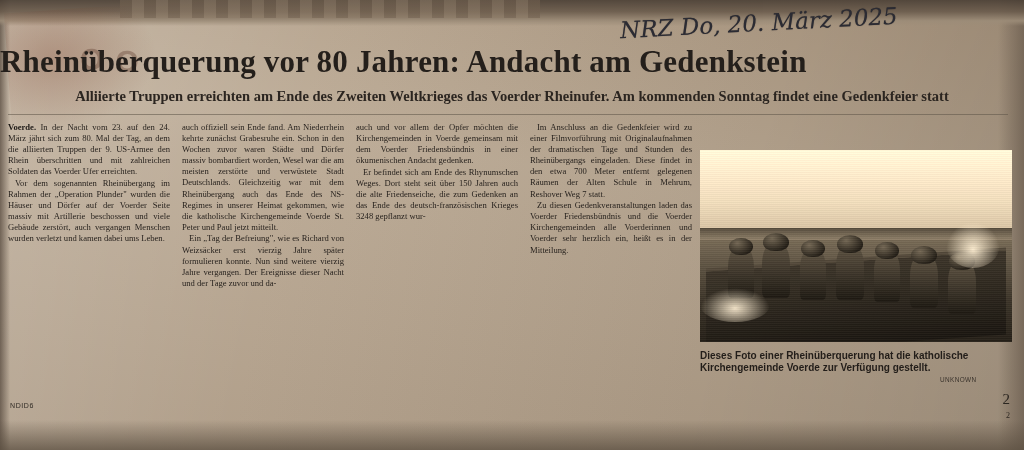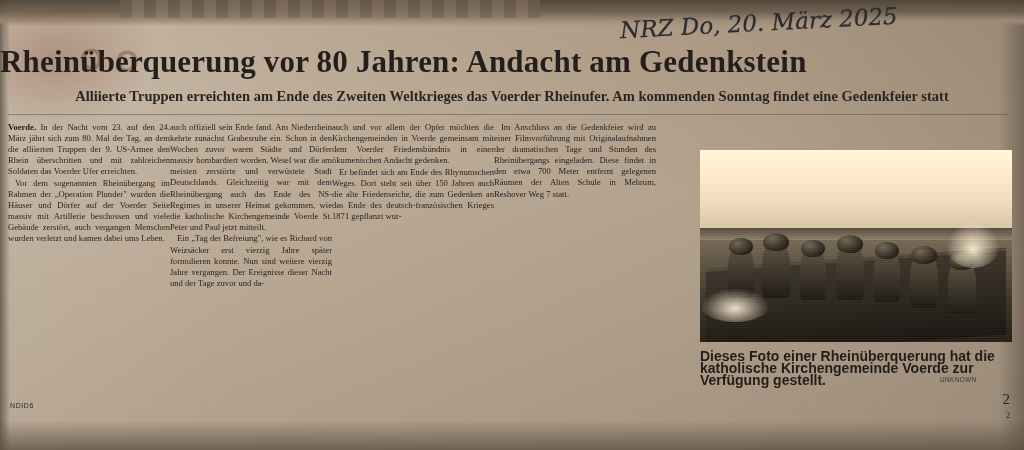--- a/index.html
+++ b/index.html
@@ -120,20 +120,21 @@
     background: #5d5347;
     opacity: 0.55;
   }
 
   
   .cols {
     position: absolute;
     left: 8px; top: 122px;
     width: 690px;
     display: flex;
+    gap: 12px;
   }
   .col {
     width: 162px;
     font-family: "Liberation Serif", serif;
     font-size: 8.6px;
     line-height: 11.1px;
     color: #241f1b;
     text-align: justify;
     hyphens: auto;
   }
@@ -204,21 +205,21 @@
     width: 312px; height: 192px;
     background-image: repeating-linear-gradient(0deg, rgba(255,255,255,0.03) 0 1px, rgba(0,0,0,0.03) 1px 2px);
     pointer-events: none;
   }
   .caption {
     position: absolute;
     left: 700px; top: 350px;
     width: 312px;
     font-family: "Liberation Sans", sans-serif;
     font-weight: bold;
-    font-size: 14px;
+    font-size: 10px;
     line-height: 12px;
     color: #221d19;
   }
   .credit {
     position: absolute;
     left: 940px; top: 376px;
     font-family: "Liberation Sans", sans-serif;
     font-size: 6.4px;
     letter-spacing: 0.4px;
     color: #3a332c;
@@ -270,25 +271,26 @@
       <p>Vor dem sogenannten Rheinübergang im Rahmen der „Operation Plunder" wurden die Häuser und Dörfer auf der Voerder Seite massiv mit Artillerie beschossen und viele Gebäude zerstört, auch vergangen Menschen wurden verletzt und kamen dabei ums Leben.</p>
     </div>
 
     <div class="col">
       <p class="first">auch offiziell sein Ende fand. Am Niederrhein kehrte zunächst Grabesruhe ein. Schon in den Wochen zuvor waren Städte und Dörfer massiv bombardiert worden, Wesel war die am meisten zerstörte und verwüstete Stadt Deutschlands. Gleichzeitig war mit dem Rheinübergang auch das Ende des NS-Regimes in unserer Heimat gekommen, wie die katholische Kirchengemeinde Voerde St. Peter und Paul jetzt mitteilt.</p>
       <p>Ein „Tag der Befreiung", wie es Richard von Weizsäcker erst vierzig Jahre später formulieren konnte. Nun sind weitere vierzig Jahre vergangen. Der Ereignisse dieser Nacht und der Tage zuvor und da-</p>
     </div>
 
     <div class="col">
       <p class="first">auch und vor allem der Opfer möchten die Kirchengemeinden in Voerde gemeinsam mit dem Voerder Friedensbündnis in einer ökumenischen Andacht gedenken.</p>
-      <p>Er befindet sich am Ende des Rhynumschen Weges. Dort steht seit über 150 Jahren auch die alte Friedenseiche, die zum Gedenken an das Ende des deutsch-französischen Krieges 1871 gepflanzt wur-</p>
+      <p>Er befindet sich am Ende des Rhynumschen Weges. Dort steht seit über 150 Jahren auch die alte Friedenseiche, die zum Gedenken an das Ende des deutsch-französischen Krieges 3248 gepflanzt wur-</p>
     </div>
 
     <div class="col">
       <p>Im Anschluss an die Gedenkfeier wird zu einer Filmvorführung mit Originalaufnahmen der dramatischen Tage und Stunden des Rheinübergangs eingeladen. Diese findet in den etwa 700 Meter entfernt gelegenen Räumen der Alten Schule in Mehrum, Reshover Weg 7 statt.</p>
+      <p>Zu diesen Gedenkveranstaltungen laden das Voerder Friedensbündnis und die Voerder Kirchengemeinden alle Voerderinnen und Voerder sehr herzlich ein, heißt es in der Mitteilung.</p>
     </div>
 
   </div>
 
   <div class="photo-wrap">
     <div class="photo">
       <div class="ph-sky"></div>
       <div class="ph-shore"></div>
       <div class="ph-water"></div>
       <div class="ph-boat"></div>

